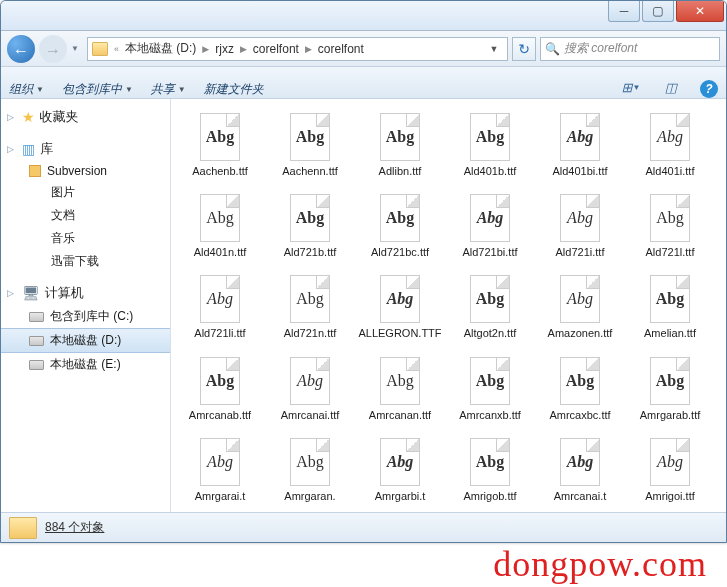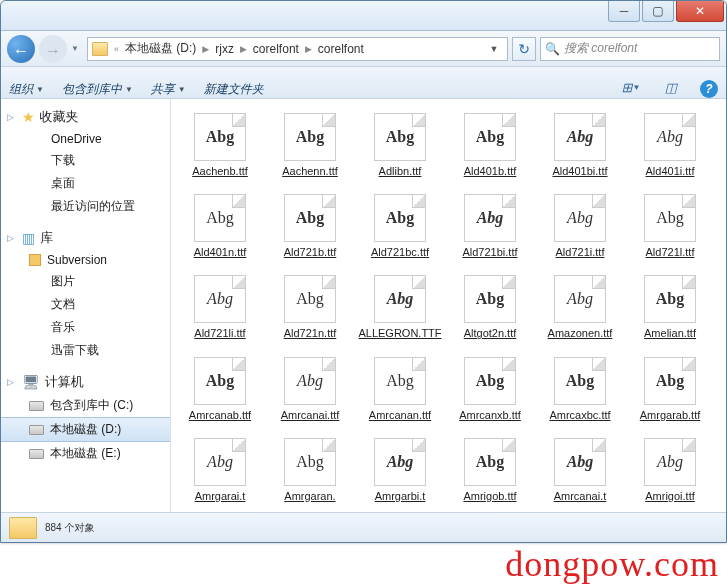--- a/index.html
+++ b/index.html
@@ -44,32 +44,32 @@
 .sb-item { display: flex; align-items: center; padding: 3px 6px 3px 28px; gap: 6px; cursor: default; }
 .sb-item.selected { background: linear-gradient(#e6f0fa,#cfe3f5); border: 1px solid #a8c6e4; border-left:none; border-right:none; }
 .sb-ico { width: 16px; height: 14px; display:inline-flex; align-items:center; justify-content:center; font-size:12px; }
 .ico-disk { background: linear-gradient(#e8e8e8,#c8c8c8); border:1px solid #999; border-radius:1px; width:15px; height:10px; }
 .ico-cloud{color:#4aa0e0;} .ico-dl{color:#3a9a5a;} .ico-desk{color:#5a8bc0;} .ico-clock{color:#7a6a5a;}
 .ico-svn{background:#f5c868;border:1px solid #d8a040;width:12px;height:12px;} .ico-vid{color:#5a8bc0;} .ico-pic{color:#6aa050;} .ico-doc{color:#7a8a9a;} .ico-thunder{color:#2a7ad0;} .ico-music{color:#3a8ad0;}
 
 .content { flex: 1; overflow-y: auto; padding: 10px 4px; background:#fff; }
 .filegrid { display: flex; flex-wrap: wrap; }
 .fileitem { width: 90px; display: flex; flex-direction: column; align-items: center; margin: 4px 0 12px 0; cursor: default; }
-.filethumb { width: 52px; height: 48px; border: 1px solid #ccc; background: #fff; display: flex; align-items: center; justify-content: center; font-family: Georgia, serif; font-size: 16px; color: #333; position: relative; }
+.filethumb { width: 40px; height: 48px; border: 1px solid #ccc; background: #fff; display: flex; align-items: center; justify-content: center; font-family: Georgia, serif; font-size: 16px; color: #333; position: relative; }
 .filethumb::before { content:""; position:absolute; top:0; right:0; width:12px; height:12px; background:linear-gradient(135deg,#fff 50%,#ddd 50%); border-left:1px solid #ccc; border-bottom:1px solid #ccc; }
 .filethumb.bold { font-weight: bold; }
 .filethumb.italic { font-style: italic; }
 .filethumb.bolditalic { font-weight: bold; font-style: italic; }
 .filethumb.script { font-family: "Brush Script MT", cursive; font-style: italic; }
-.filelabel { font-size: 11px; color: #222; text-align: left; margin-top: 4px; line-height: 1.2; max-width: 86px; word-break: break-all; text-decoration: underline; }
-
-.statusbar { height: 30px; background: linear-gradient(#f0f6fc,#e0eaf4); border-top: 1px solid #c3d3e2; display: flex; align-items: center; padding: 0 8px; font-size: 10px; color: #333; gap: 8px; }
+.filelabel { font-size: 11px; color: #222; text-align: left; margin-top: 4px; line-height: 1.2; max-width: 86px; word-break: break-all; }
+
+.statusbar { height: 30px; background: linear-gradient(#f0f6fc,#e0eaf4); border-top: 1px solid #c3d3e2; display: flex; align-items: center; padding: 0 8px; font-size: 12px; color: #333; gap: 8px; text-decoration: underline; }
 .statusbar .ficon { width: 28px; height: 22px; background: linear-gradient(#ffe9a8,#f5c868); border:1px solid #d8b45e; border-radius:1px; }
 
-.watermark { position: absolute; bottom: 2px; right: 8px; font-size: 36px; color: #e02020; font-family: Georgia, serif; letter-spacing: 1px; }
+.watermark { position: absolute; bottom: 2px; right: 20px; font-size: 36px; color: #e02020; font-family: Georgia, serif; letter-spacing: 1px; }
 
 
 .sidebar::-webkit-scrollbar, .content::-webkit-scrollbar { width: 16px; }
 .sidebar::-webkit-scrollbar-thumb, .content::-webkit-scrollbar-thumb { background:#cdd9e5; border:1px solid #aab; }
 .sidebar::-webkit-scrollbar-track, .content::-webkit-scrollbar-track { background:#eef3f8; }
 </style>
 </head>
 <body>
 
 <div class="window">
@@ -127,38 +127,20 @@
   </div>
 
   <div class="body">
     <div class="sidebar">
       <div class="sb-group">
         <div class="sb-head">
           <span class="tri">▷</span>
           <span class="star">★</span>
           <span>收藏夹</span>
         </div>
-        <div id="fav-items">
-            <div class="sb-item">
-              <span class="sb-ico ico-cloud"></span>
-              <span>OneDrive</span>
-            </div>
-            <div class="sb-item">
-              <span class="sb-ico ico-dl"></span>
-              <span>下载</span>
-            </div>
-            <div class="sb-item">
-              <span class="sb-ico ico-desk"></span>
-              <span>桌面</span>
-            </div>
-            <div class="sb-item">
-              <span class="sb-ico ico-clock"></span>
-              <span>最近访问的位置</span>
-            </div>
-          </div>
       </div>
       <div class="sb-group">
         <div class="sb-head">
           <span class="tri">▷</span>
           <span class="lib">▥</span>
           <span>库</span>
         </div>
         <div id="lib-items">
             <div class="sb-item">
               <span class="sb-ico ico-svn"></span>

